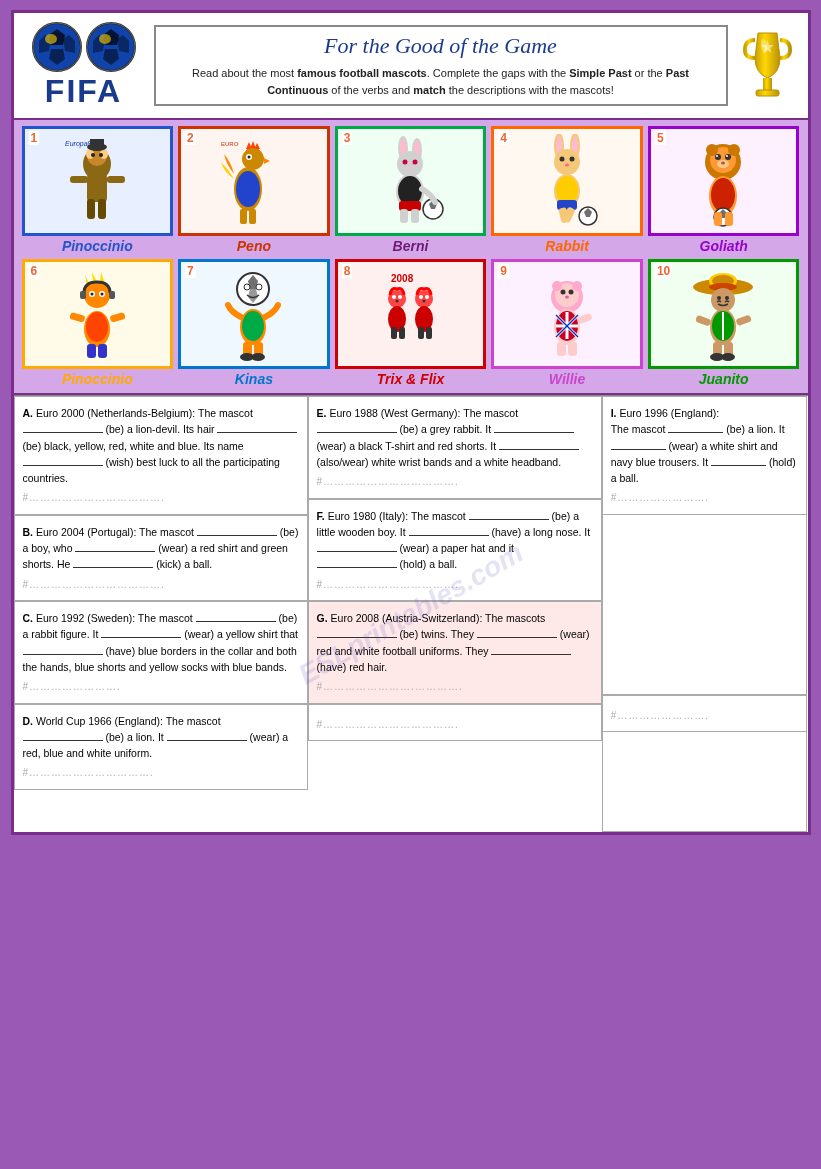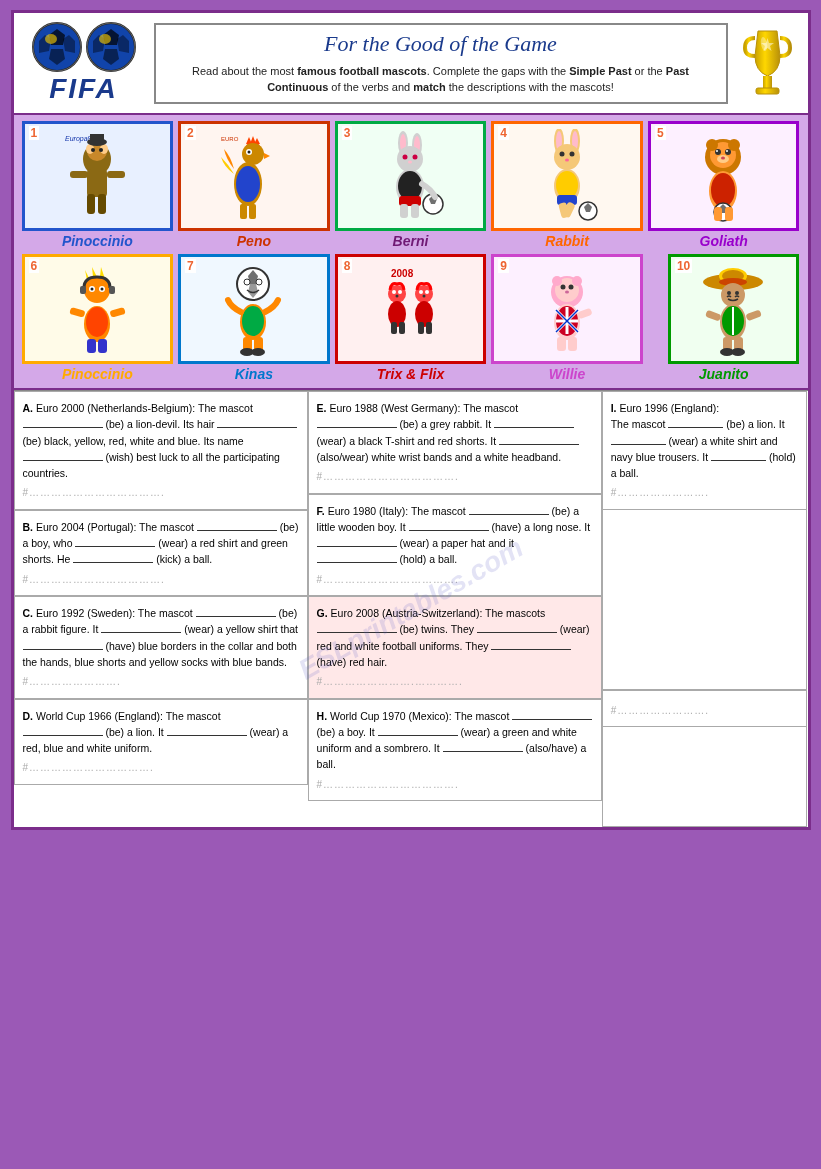--- a/index.html
+++ b/index.html
@@ -31,25 +31,24 @@
       display: flex;
       flex-direction: column;
       align-items: center;
       min-width: 120px;
     }
     .fifa-balls {
       display: flex;
       gap: 2px;
     }
     .fifa-text {
-      font-size: 28px;
+      font-size: 32px;
       font-weight: bold;
       color: #1a3a8c;
       letter-spacing: 2px;
-      font-style: italic;
     }
     .title-box {
       flex: 1;
       border: 2px solid #888;
       padding: 6px 20px;
       text-align: center;
     }
     .title-main {
       font-size: 22px;
       font-style: italic;
@@ -524,21 +523,21 @@
             <rect x="48" y="48" width="14" height="7" rx="3" fill="#ffcccc" transform="rotate(-20,55,52)"></rect>
 
             <rect x="27" y="75" width="9" height="14" rx="3" fill="#ffcccc"></rect>
             <rect x="38" y="75" width="9" height="14" rx="3" fill="#ffcccc"></rect>
           </svg>
         </div>
         <div class="mascot-name" style="color:#cc44cc;">Willie</div>
       </div>
 
       <div class="mascot-item">
-        <div class="mascot-img-box" style="border-color:#009900; background:#f0fff0;margin-left:20px;">
+        <div class="mascot-img-box" style="border-color:#009900; background:#f0fff0;">
           <span class="mascot-num">10</span>
           <svg width="75" height="95" viewBox="0 0 75 95">
 
             <ellipse cx="37" cy="20" rx="30" ry="8" fill="#cc8800"></ellipse>
 
             <ellipse cx="37" cy="14" rx="14" ry="8" fill="#ffcc00"></ellipse>
             <ellipse cx="37" cy="14" rx="11" ry="6" fill="#cc8800"></ellipse>
 
             <ellipse cx="37" cy="20" rx="14" ry="4" fill="#cc4400"></ellipse>
 
@@ -609,21 +608,20 @@
           <p><b>F.</b> Euro 1980 (Italy): The mascot <span class="blank"></span> (be) a little wooden boy. It <span class="blank"></span> (have) a long nose. It <span class="blank"></span> (wear) a paper hat and it <span class="blank"></span> (hold) a ball.</p>
           <div class="hash-line">#……………………………….</div>
         </div>
 
         <div class="desc-cell highlight">
           <p><b>G.</b> Euro 2008 (Austria-Switzerland): The mascots <span class="blank"></span> (be) twins. They <span class="blank"></span> (wear) red and white football uniforms. They <span class="blank"></span> (have) red hair.</p>
           <div class="hash-line">#…………………….………….</div>
         </div>
 
         <div class="desc-cell">
-          <p><b>H.</b> World Cup 1970 (Mexico): The mascot <span class="blank"></span> (be) a boy. It <span class="blank"></span> (wear) a green and white uniform and a sombrero. It <span class="blank"></span> (also/have) a ball.</p>
           <div class="hash-line">#……………………………….</div>
         </div>
       </div>
 
       <div>
 
         <div class="desc-cell">
           <p><b>I.</b> Euro 1996 (England):</p>
           <p>The mascot <span class="blank" style="min-width:55px;"></span> (be) a lion. It <span class="blank" style="min-width:55px;"></span> (wear) a white shirt and navy blue trousers. It <span class="blank" style="min-width:55px;"></span> (hold) a ball.</p>
           <div class="hash-line">#…………………….</div>

